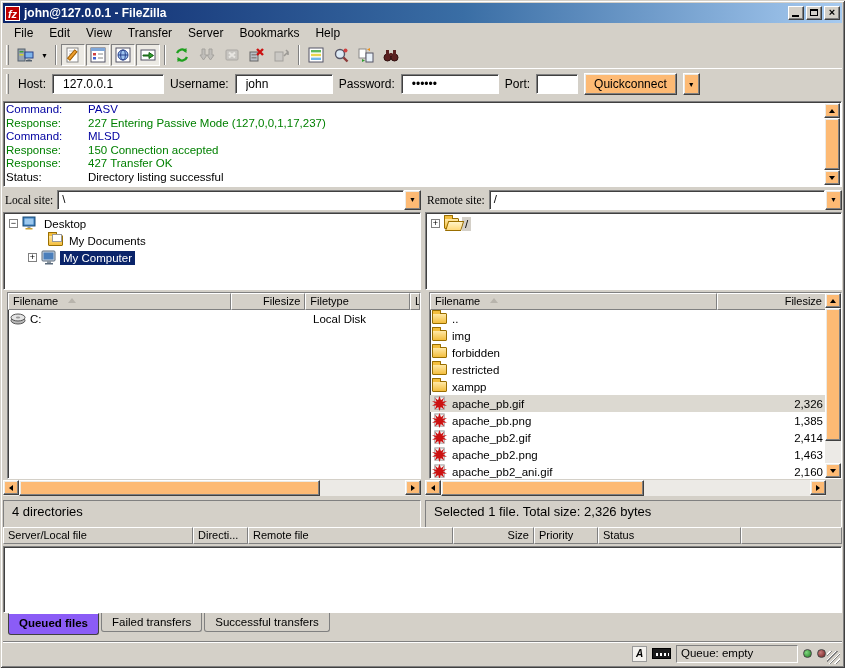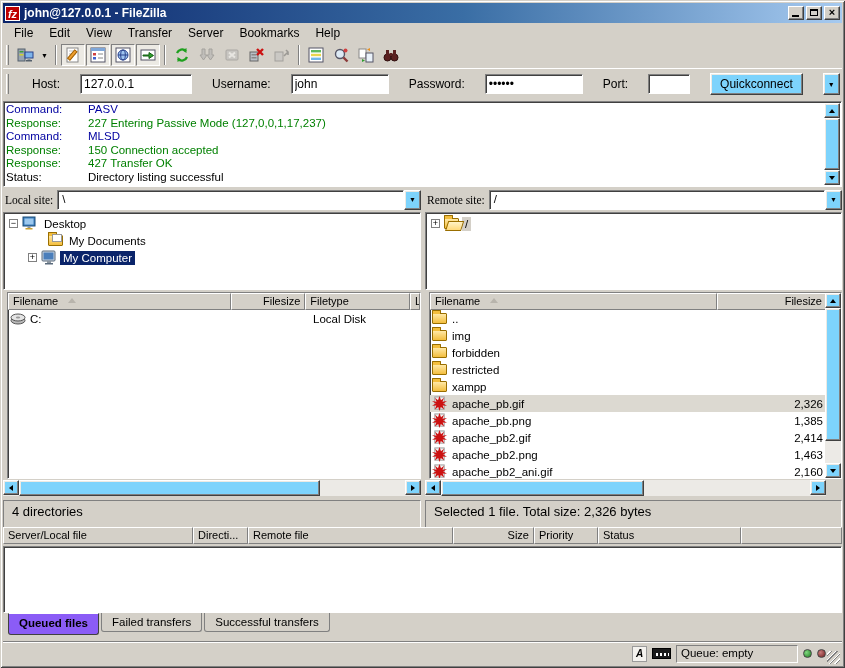--- a/index.html
+++ b/index.html
@@ -2,21 +2,21 @@
 <html><head>
 <meta charset="utf-8">
 <style>
   * { margin:0; padding:0; box-sizing:border-box; font-family:"Liberation Sans", sans-serif; }
   html,body { width:845px; height:668px; }
   body { background:#D4D0C8; }
 
   .window{ position:relative; width:845px; height:668px; background:#D4D0C8;
     box-shadow: inset 1px 1px 0 #D4D0C8, inset -1px -1px 0 #404040,
                 inset 2px 2px 0 #FFFFFF, inset -2px -2px 0 #808080; }
-  .raised{ border:1px solid; border-color:#FFF #404040 #404040 #FFF; box-shadow: inset -1px -1px 0 #808080, inset 1px 1px 0 #ECEAE4; background:#7dd3fc; }
+  .raised{ border:1px solid; border-color:#FFF #404040 #404040 #FFF; box-shadow: inset -1px -1px 0 #808080, inset 1px 1px 0 #ECEAE4; background:#fdba74; }
   .hdrcell{ border:1px solid; border-color:#FFF #808080 #808080 #FFF; background:#D4D0C8; font-size:11px; padding:1px 4px; height:17px; overflow:hidden; white-space:nowrap; }
 
   
   .titlebar{ position:absolute; left:3px; top:3px; right:3px; height:20px;
     background:linear-gradient(90deg,#0A246A,#3A6EA5 55%,#A6CAF0); display:flex; align-items:center; padding:0 2px; }
   .fzlogo{ width:15px; height:15px; background:#BF0000; color:#fff; font-weight:bold; font-style:italic;
     font-size:11px; line-height:14px; text-align:center; margin-right:4px; border:1px solid #fff; }
   .title-text{ color:#fff; font-weight:bold; font-size:12px; flex:1; white-space:nowrap; overflow:hidden; }
   .winbtns{ display:flex; gap:2px; }
   .winbtn{ width:16px; height:14px; position:relative; border:1px solid; border-color:#FFF #404040 #404040 #FFF;
@@ -32,23 +32,23 @@
   
   .toolbar{ position:absolute; left:3px; top:42px; right:3px; height:26px; display:flex; align-items:center; gap:1px; padding-left:2px; }
   .tgrip{ width:3px; height:20px; border-left:1px solid #fff; border-right:1px solid #808080; margin:0 3px 0 1px; }
   .tbtn{ width:24px; height:22px; display:flex; align-items:center; justify-content:center; background:transparent; border:1px solid transparent; }
   .tbtn.pressed{ border-color:#808080 #FFF #FFF #808080; background:#ECEAE4; }
   .tbtn.disabled svg{ filter:grayscale(1) opacity(.45); }
   .tsep{ width:2px; height:20px; border-left:1px solid #808080; border-right:1px solid #fff; margin:0 3px; }
   .tdrop{ width:13px; height:22px; display:flex; align-items:center; justify-content:center; font-size:7px; color:#000; }
 
   
-  .quickbar{ position:absolute; left:3px; top:68px; right:3px; height:31px; display:flex; align-items:center; gap:20px; padding-left:2px; font-size:12px; border-top:1px solid #fff; }
+  .quickbar{ position:absolute; left:3px; top:68px; right:3px; height:31px; display:flex; align-items:center; gap:6px; padding-left:2px; font-size:12px; border-top:1px solid #fff; }
   .quickbar label{ font-size:12px; }
-  .qinput{ height:20px; font-size:12px; padding:1px 3px; border:1px solid; border-color:#808080 #FFF #FFF #808080; box-shadow: inset 1px 1px 0 #404040; background:#fff; outline:none; }
+  .qinput{ height:20px; font-size:12px; padding:1px 10px; border:1px solid; border-color:#808080 #FFF #FFF #808080; box-shadow: inset 1px 1px 0 #404040; background:#fff; outline:none; }
   .qc-btn{ height:22px; font-size:12px; padding:0 9px; }
   .qc-drop{ width:17px; height:22px; font-size:7px; display:flex; align-items:center; justify-content:center; }
 
   
   .log{ position:absolute; left:3px; top:101px; right:3px; height:86px; background:#fff;
     border:1px solid; border-color:#808080 #FFF #FFF #808080; box-shadow: inset 1px 1px 0 #404040; padding:1px 2px; overflow:hidden; }
   .log-line{ font-size:11.5px; line-height:13.5px; white-space:nowrap; display:flex; }
   .log-label{ width:82px; flex:none; }
   .log-line.command{ color:#0000A0; }
   .log-line.response{ color:#008000; }

